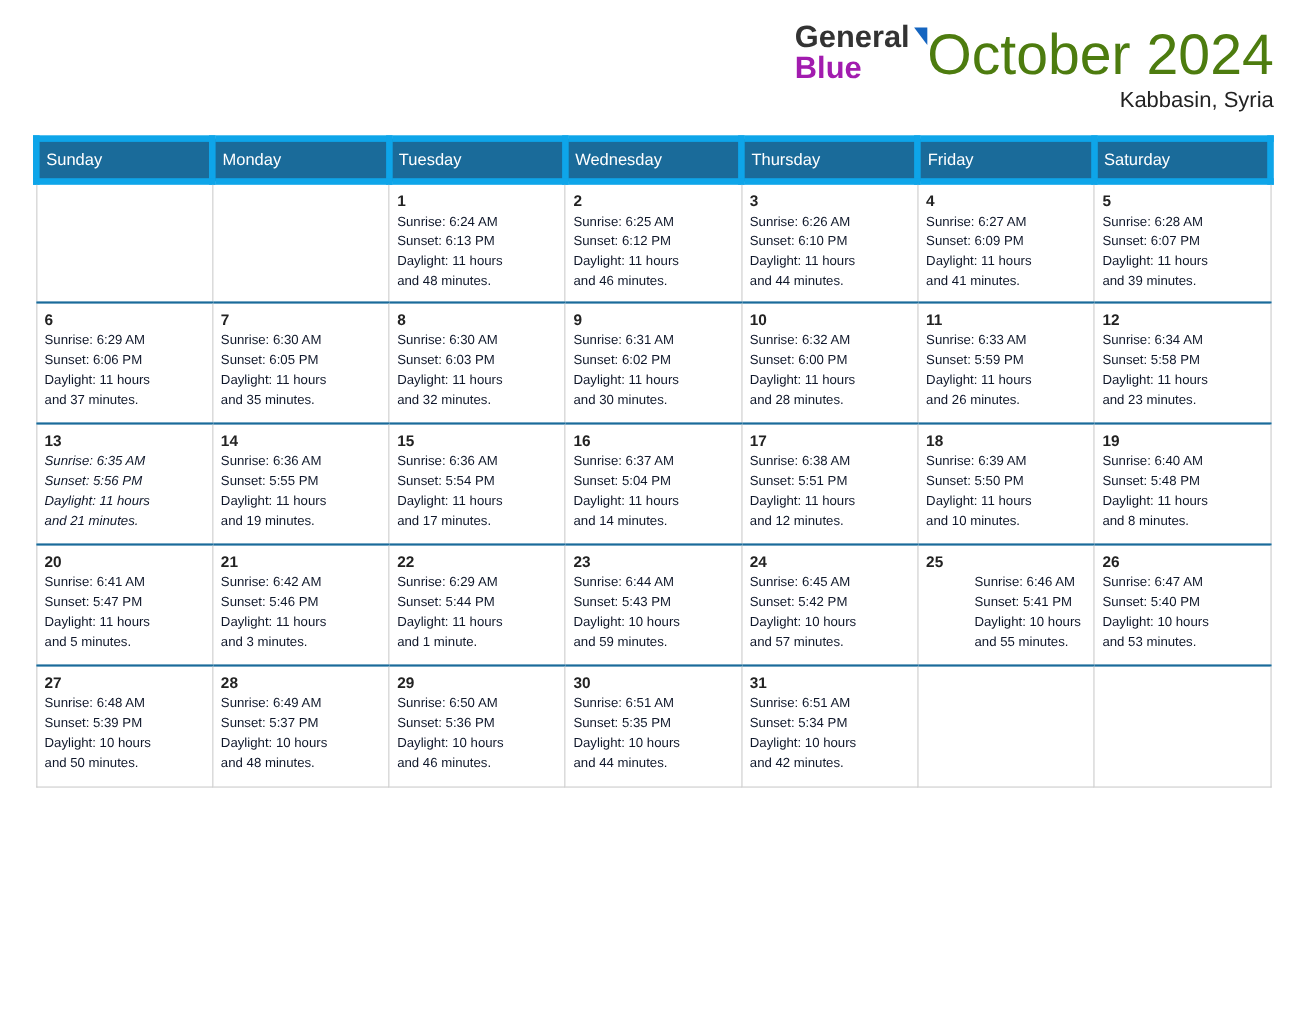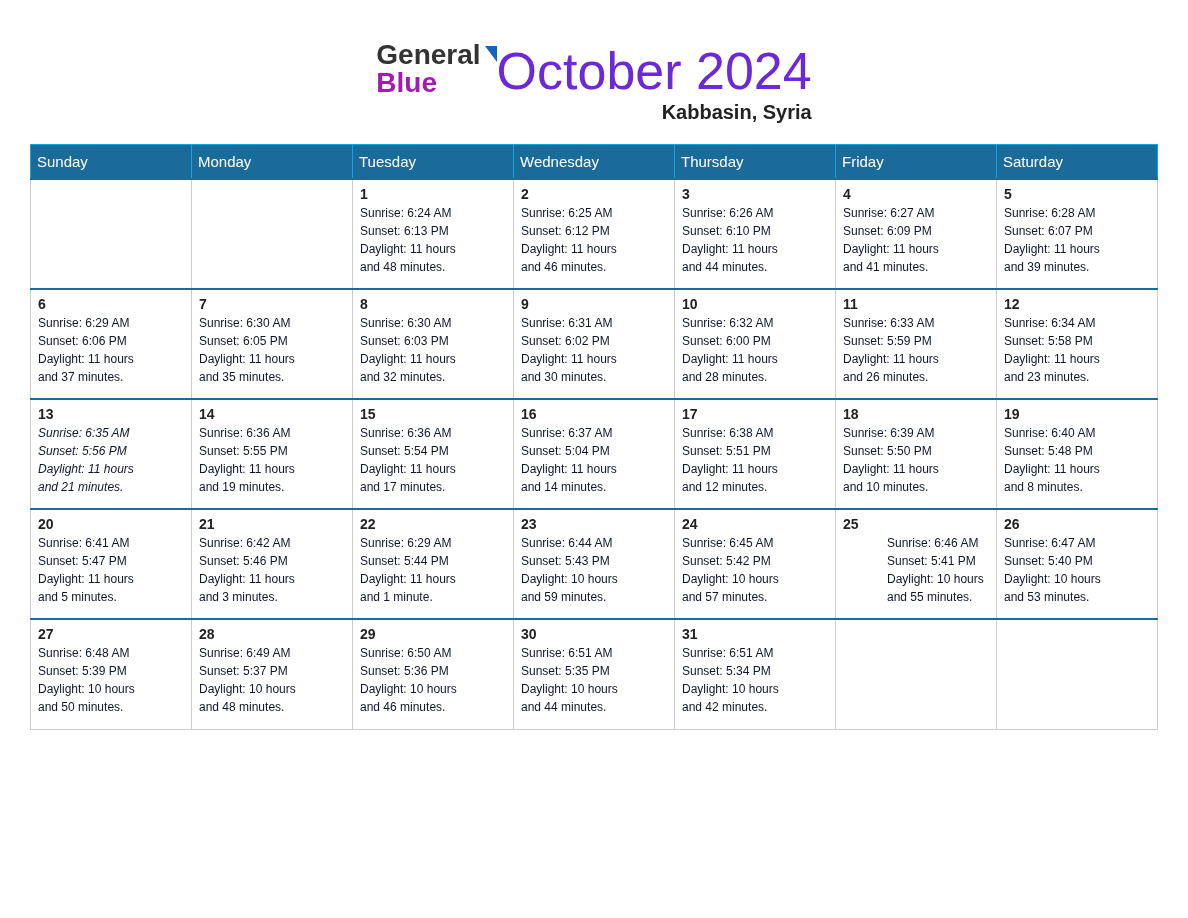--- a/index.html
+++ b/index.html
@@ -4,24 +4,23 @@
   <style>
     * { box-sizing: border-box; margin: 0; padding: 0; }
     body {
       font-family: Arial, sans-serif;
       background: #fff;
       padding: 20px 30px;
       color: #222;
     }
     .header {
       display: flex;
-      justify-content: center;
+      justify-content: flex-end;
       align-items: flex-start;
       margin-bottom: 20px;
-      margin-top: 21px;
     }
     .logo {
       display: flex;
       flex-direction: column;
       align-items: flex-start;
     }
     .logo-general {
       font-size: 28px;
       font-weight: bold;
       color: #333;
@@ -43,39 +42,39 @@
       border-top: 16px solid #1565c0;
       margin-left: 4px;
       margin-bottom: 2px;
     }
     .title-block {
       text-align: right;
     }
     .title-block h1 {
       font-size: 52px;
       font-weight: normal;
-      color: #6d28d9;
+      color: #4d7c0f;
     }
     .title-block h2 {
       font-size: 20px;
-      font-weight: bold;
+      font-weight: normal;
       color: #222;
     }
     table {
       width: 100%;
       border-collapse: collapse;
       table-layout: fixed;
     }
     thead tr th {
       background-color: #1a6b9a;
       color: #fff;
       padding: 8px 6px;
       font-size: 15px;
       font-weight: normal;
-      border: 1px solid #0ea5e9;
+      border: 6px solid #0ea5e9;
       text-align: left;
     }
     tbody tr td {
       border: 1px solid #ccc;
       border-top: 2px solid #1a6b9a;
       vertical-align: top;
       padding: 6px 7px;
       font-size: 12.5px;
       color: #222;
       height: 110px;

